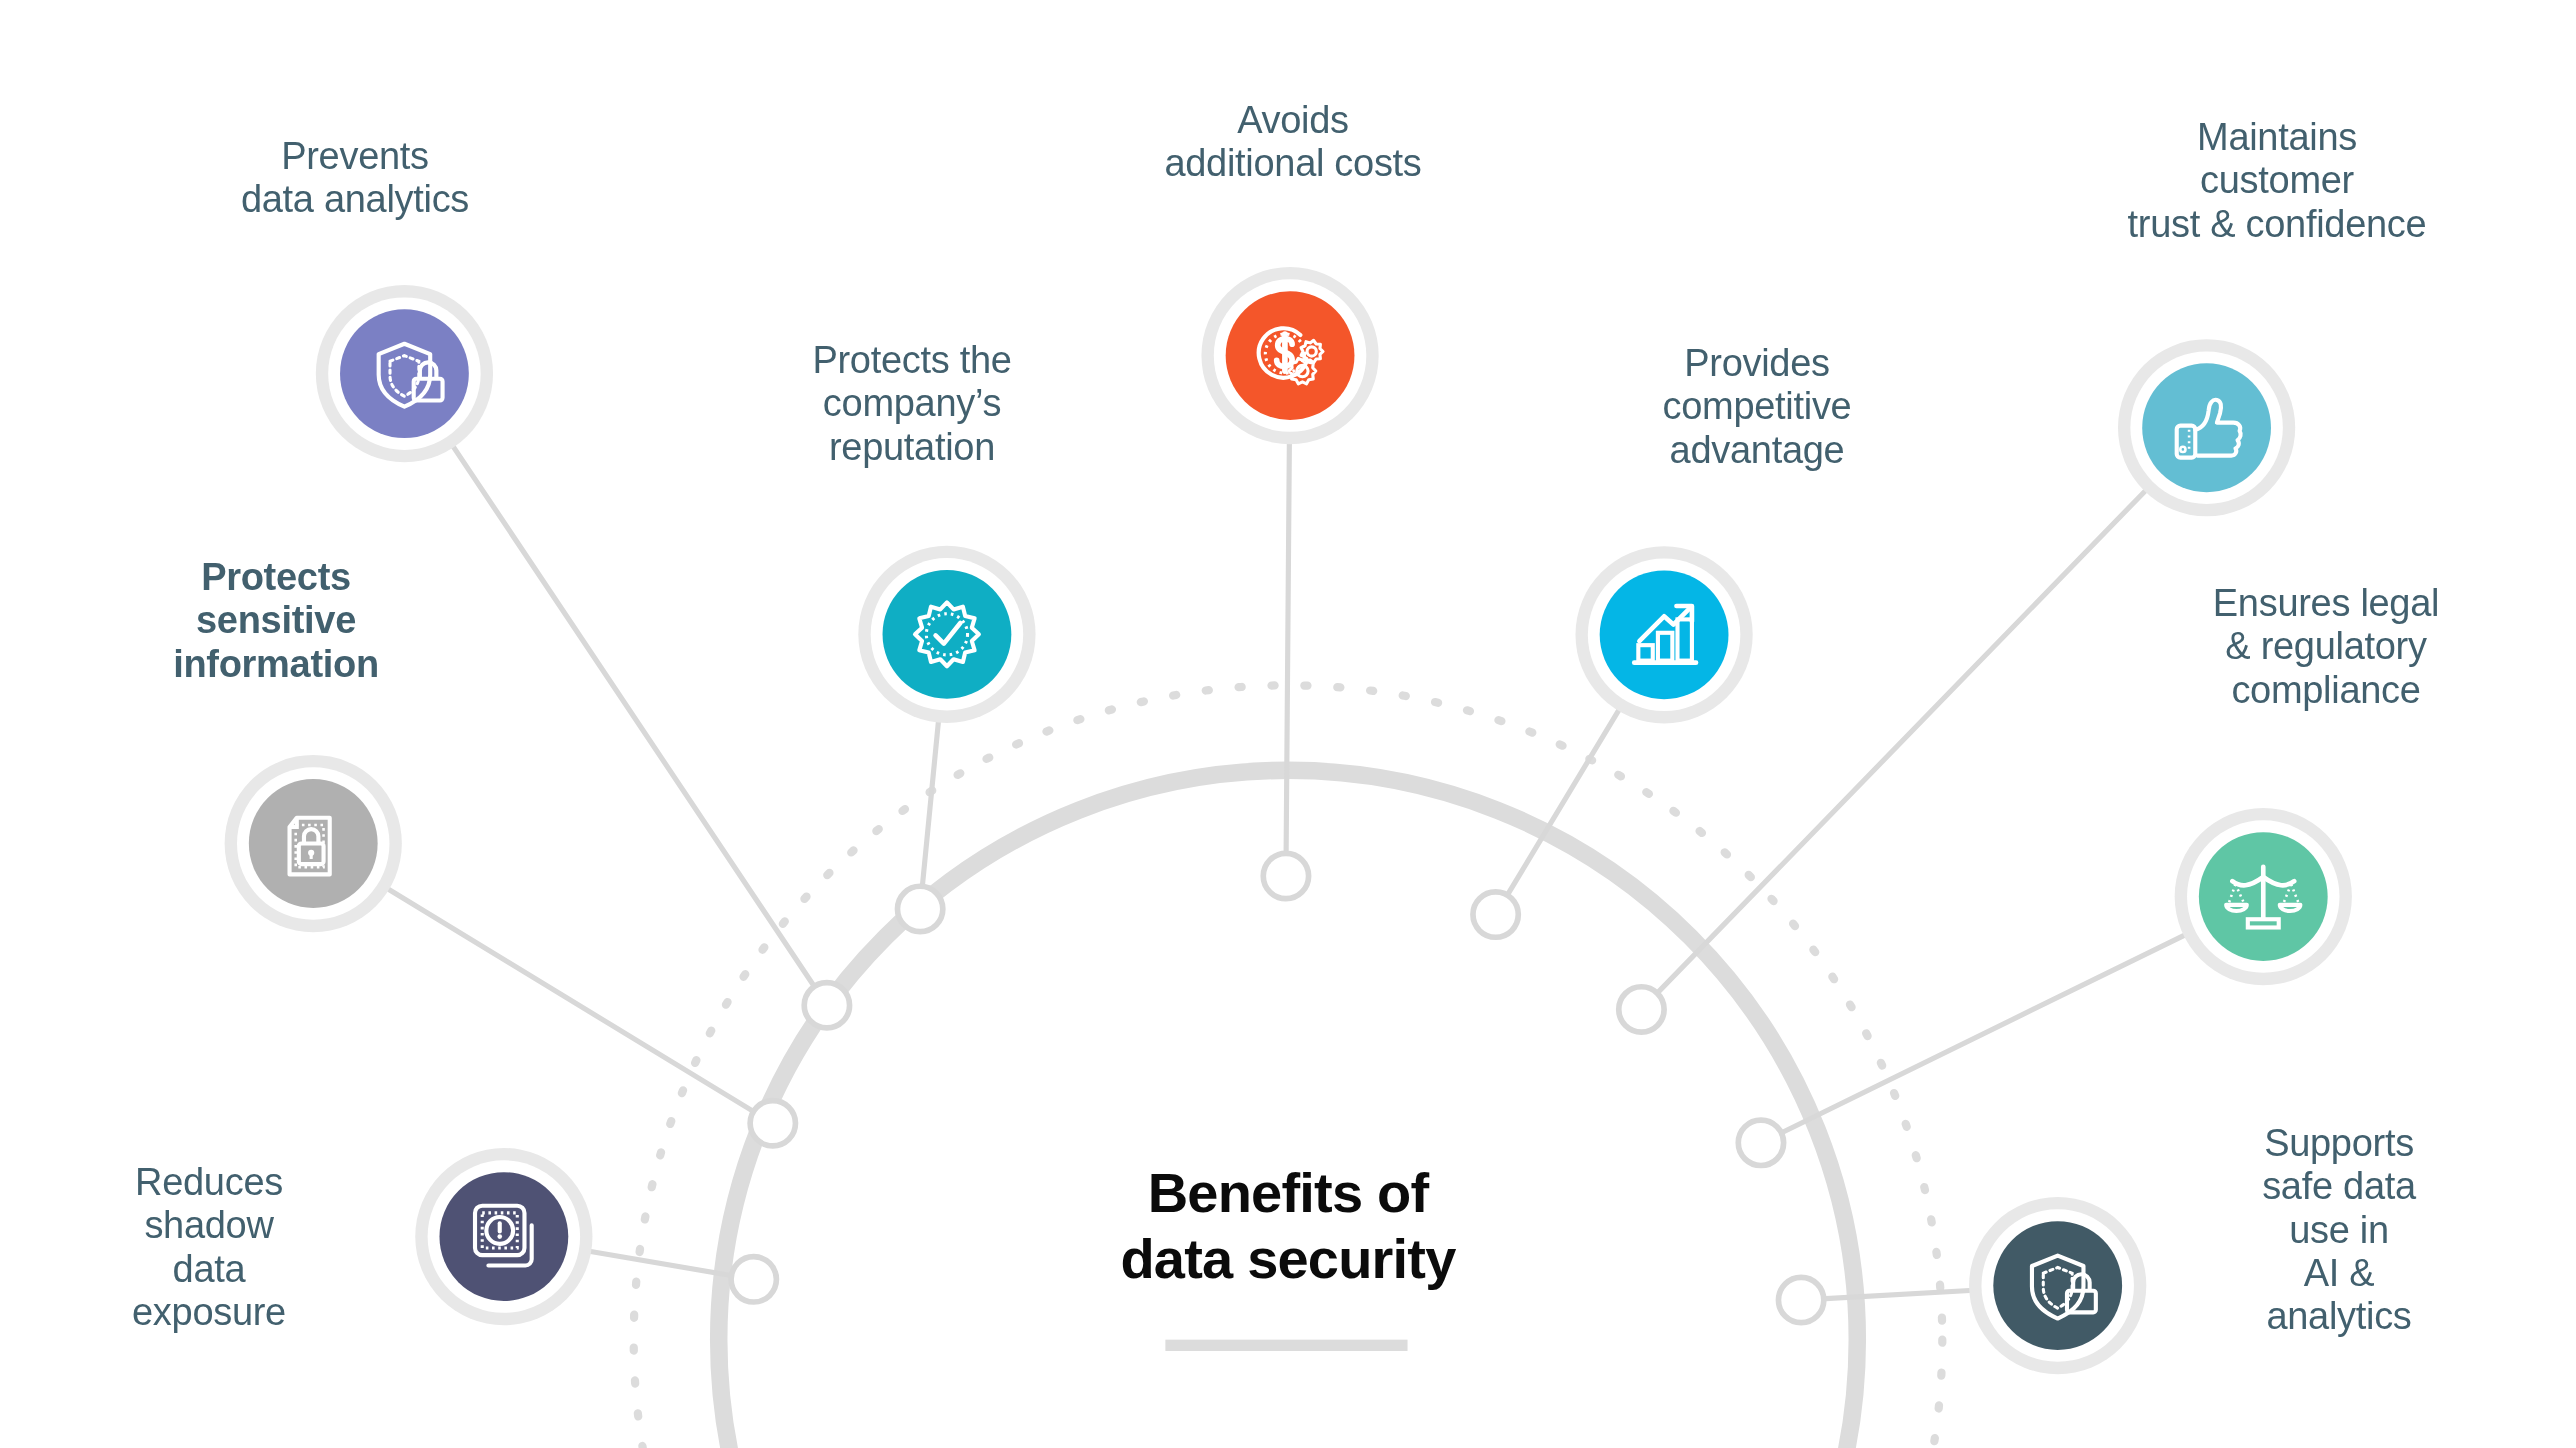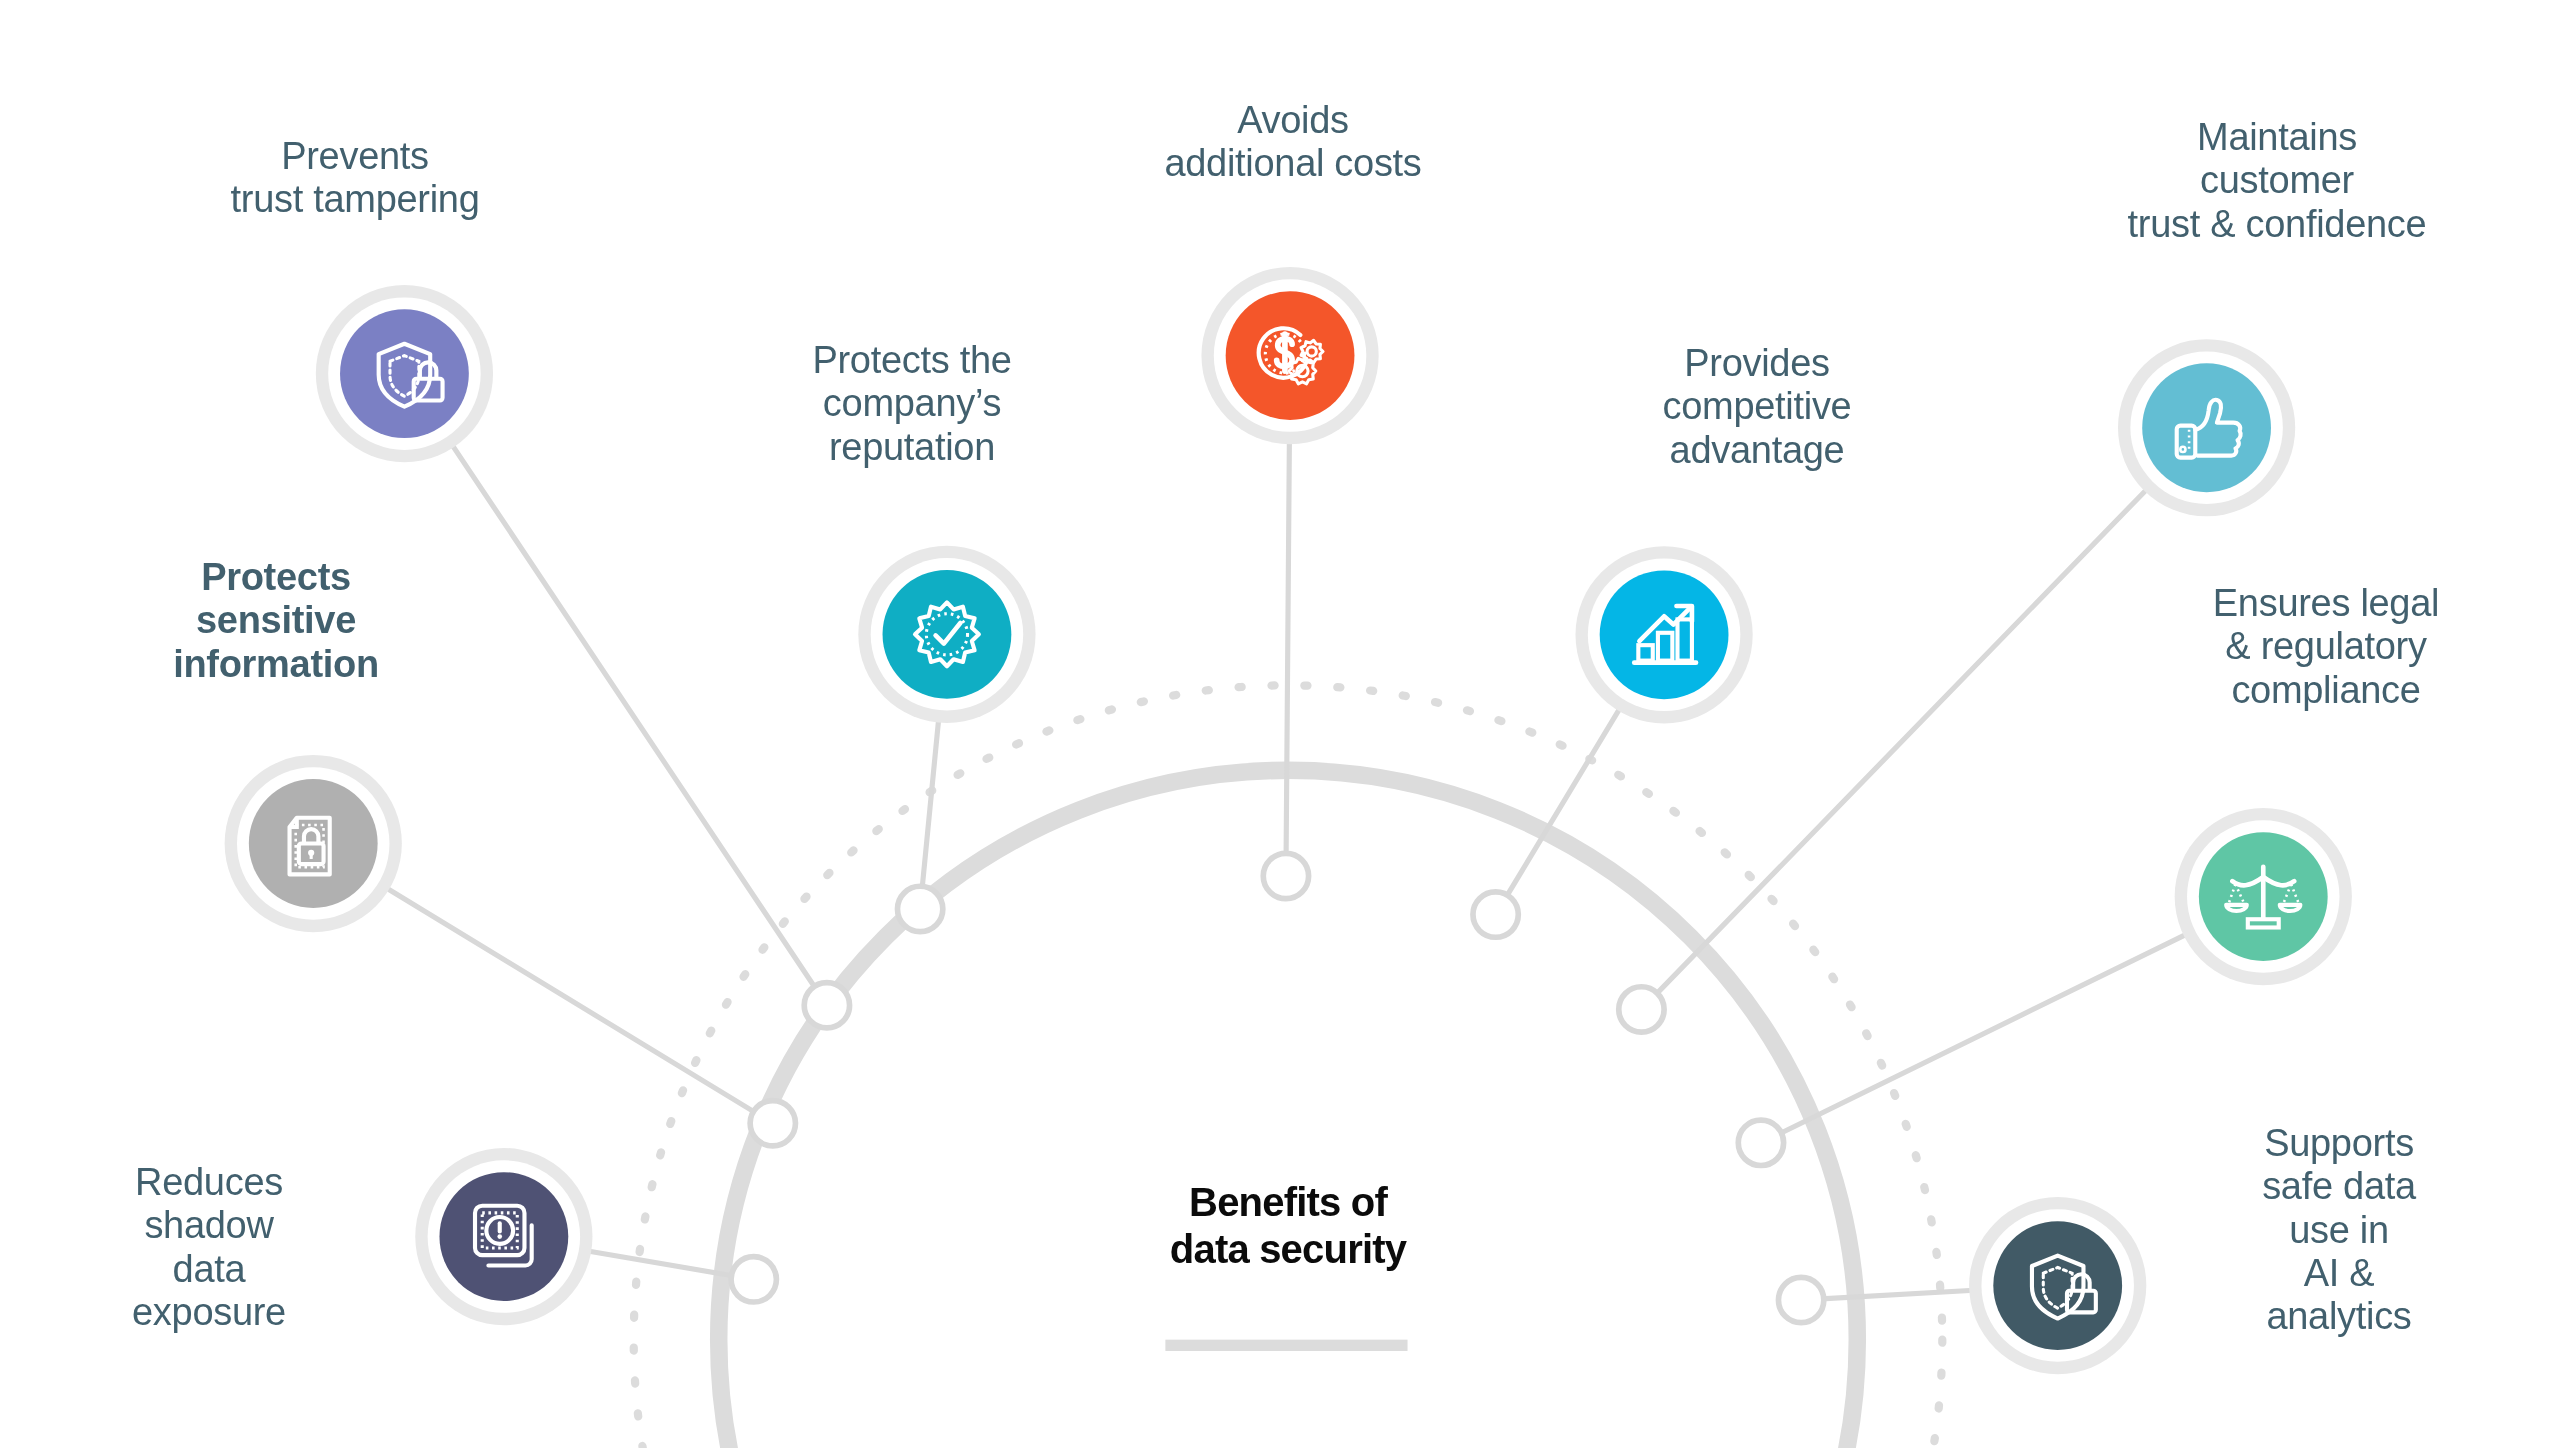--- a/index.html
+++ b/index.html
@@ -32,21 +32,21 @@
     font-weight: 400;
     text-align: center;
     letter-spacing: -0.3px;
     white-space: pre-line;
     transform: translate(-50%, -50%);
     font-family: "Liberation Sans", sans-serif;
   }
   .center-title {
     position: absolute;
     color: #0b0b0b;
-    font-size: 40px;
+    font-size: 56px;
     line-height: 1.18;
     font-weight: 700;
     text-align: center;
     white-space: pre-line;
     transform: translate(-50%, -50%);
     letter-spacing: -0.8px;
     font-family: "Liberation Sans", sans-serif;
   }
 </style>
 </head>
@@ -208,21 +208,21 @@
 
   <svg class="diagram" viewBox="0 0 5000 2812" style="pointer-events:none">
     <rect x="2262" y="2600" width="470" height="22" fill="#dcdcdc"></rect>
   </svg>
 
   <div class="center-title" style="left:1288px; top:1226px;">Benefits of
 data security</div>
 
   <div id="labels">
       <div class="label" style="left: 355px; top: 178px;">Prevents
-trust tampering</div>
+data analytics</div>
       <div class="label" style="left: 276px; top: 621px; font-weight: bold;">Protects
 sensitive
 information</div>
       <div class="label" style="left: 209px; top: 1239px; margin-top: 9px;">Reduces
 shadow
 data
 exposure</div>
       <div class="label" style="left: 885px; top: 404px; margin-left: 27px;">Protects the
 company’s
 reputation</div>

